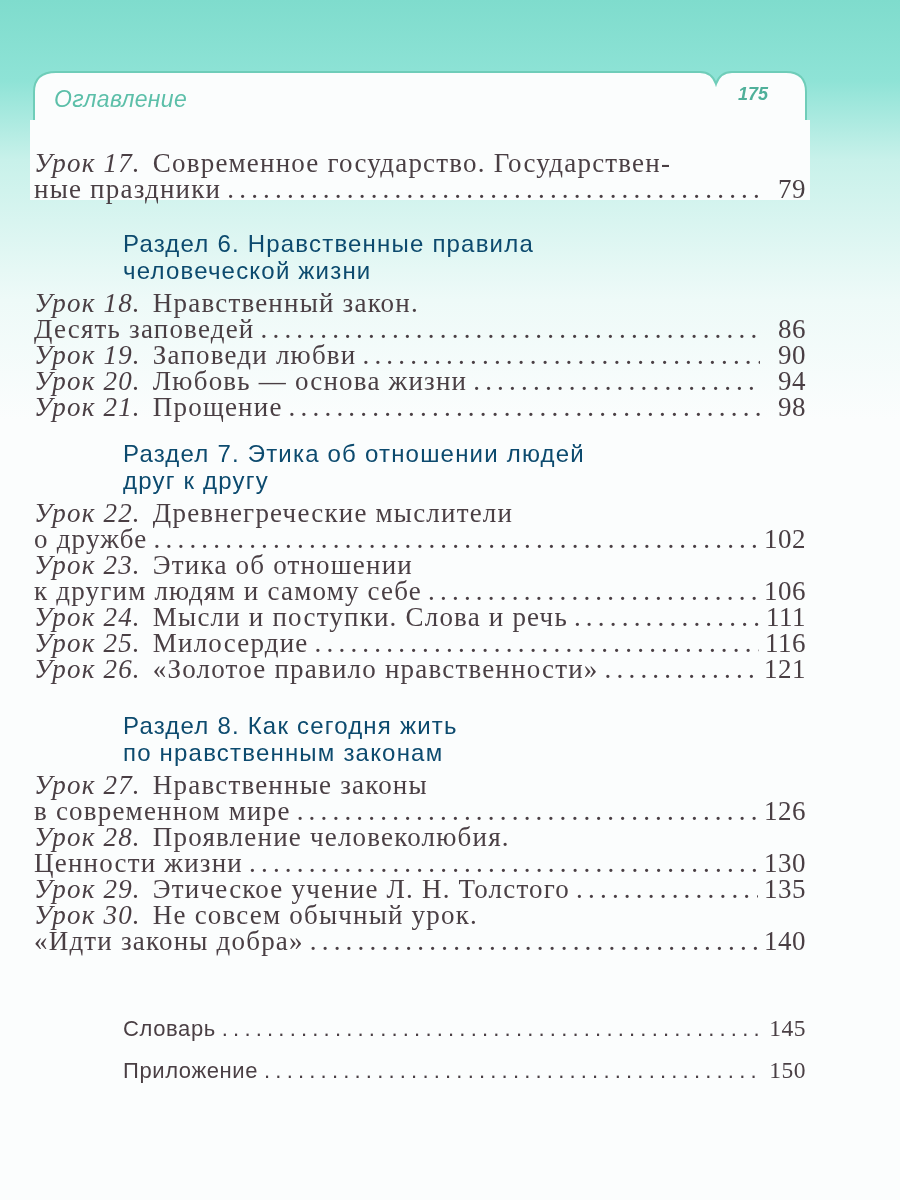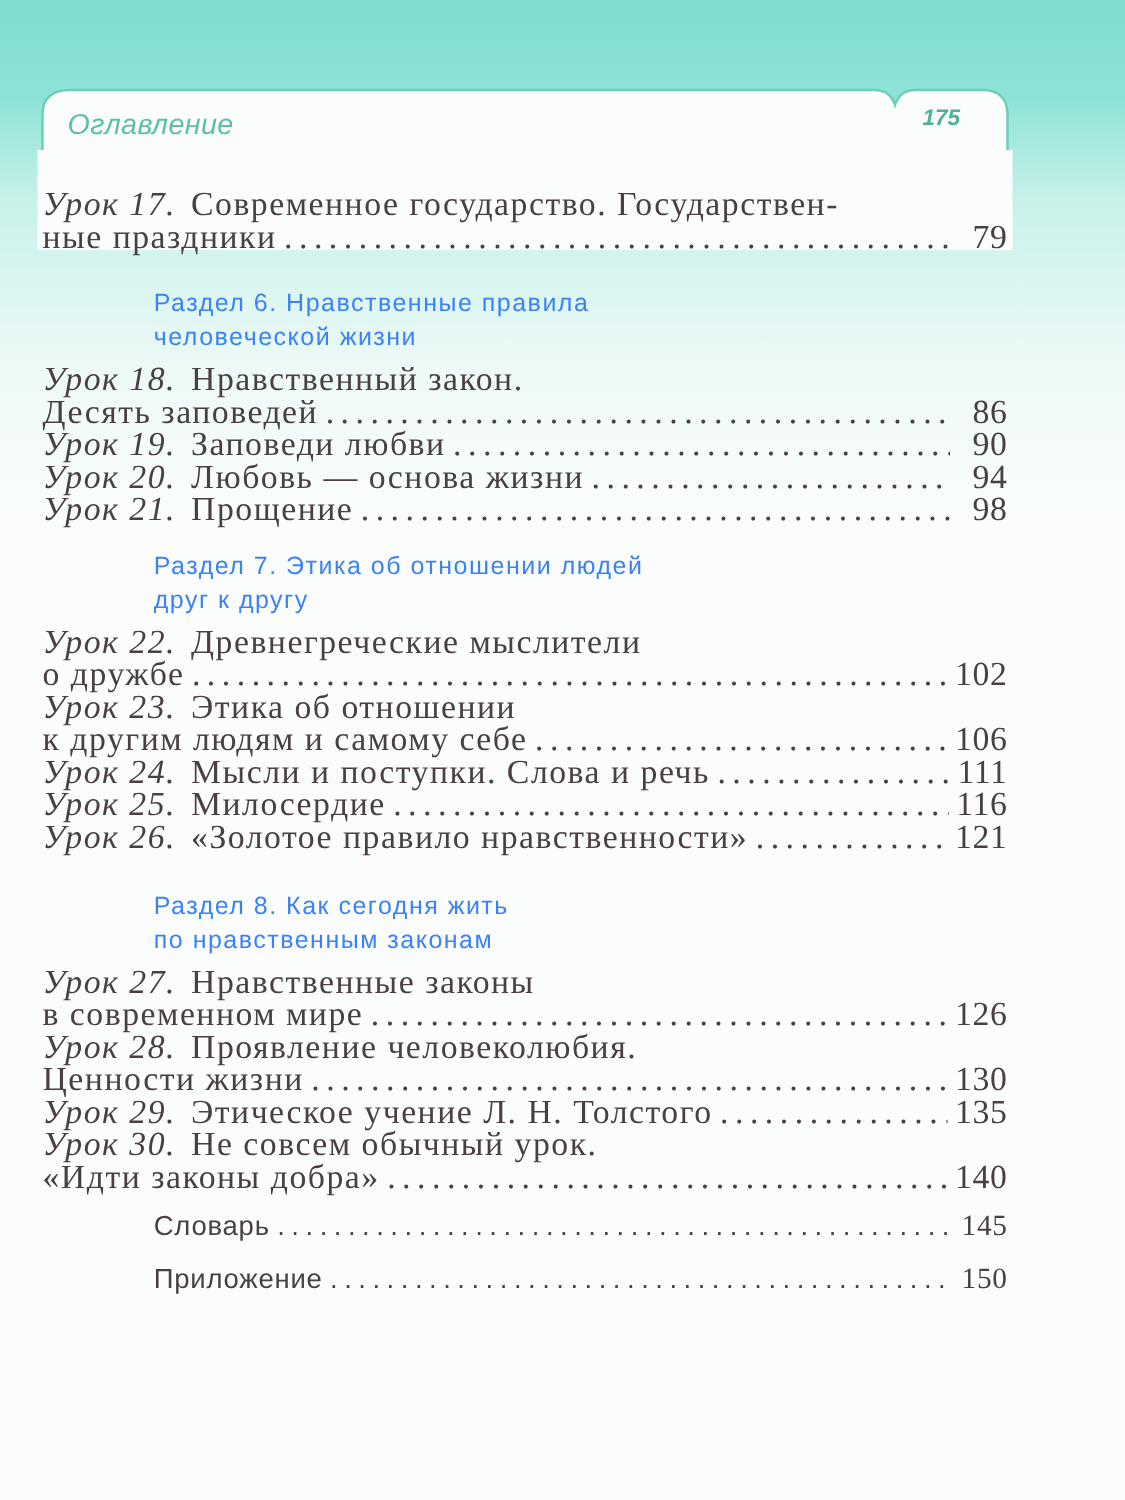--- a/index.html
+++ b/index.html
@@ -34,29 +34,29 @@
     .dots {
       flex: 1 1 auto; overflow: hidden; margin: 0 6px; letter-spacing: 5.2px;
       color: #4a3f44;
     }
     .dots::before {
       content: "....................................................................................................";
     }
     .pg { flex: 0 0 auto; text-align: right; min-width: 40px; letter-spacing: 0.5px; }
     .section {
       font-family: "Liberation Sans", "DejaVu Sans", sans-serif;
-      color: #3b82f6; font-size: 20px; letter-spacing: 1.2px;
+      color: #0c4a6e; font-size: 24px; letter-spacing: 1.2px;
       padding-left: 89px; line-height: 27px;
     }
     .section-line { height: 27px; }
     .extra {
       font-family: "Liberation Sans", "DejaVu Sans", sans-serif;
       font-size: 22px; letter-spacing: 0.6px;
     }
-    .extra .text { padding-left: 89px; }
+    .extra .text { padding-left: 89px; margin-top: 48px; }
     .extra .pg { font-family: "Liberation Serif", "DejaVu Serif", serif; font-size: 23.5px; }
   </style>
 </head>
 <body>
 
 <div class="top-band"></div>
 
 <svg class="header-shape" viewBox="0 0 900 200" width="900" height="200">
   <path d="M34 200 L34 92 Q34 72 56 72 L700 72 Q712 72 716 84 Q720 72 732 72 L786 72 Q806 72 806 92 L806 200 Z" fill="#fbfdfd" stroke="#6fcdb9" stroke-width="2"></path>
   <rect x="30" y="120" width="780" height="82" fill="#fbfdfd"></rect>

